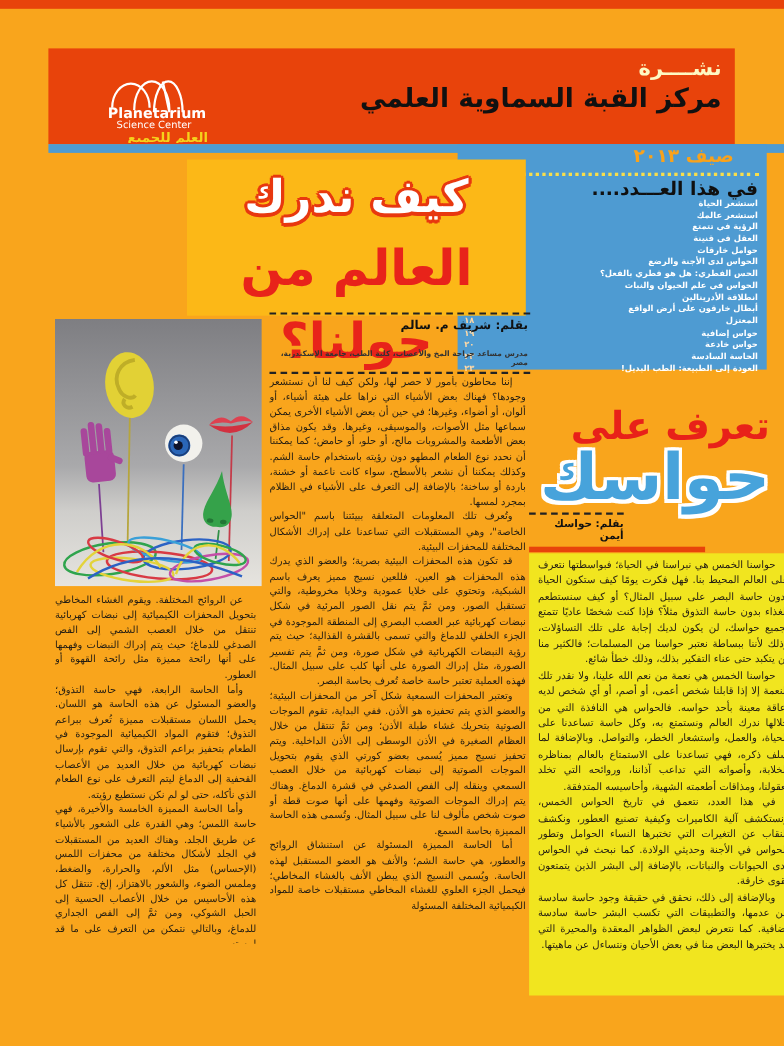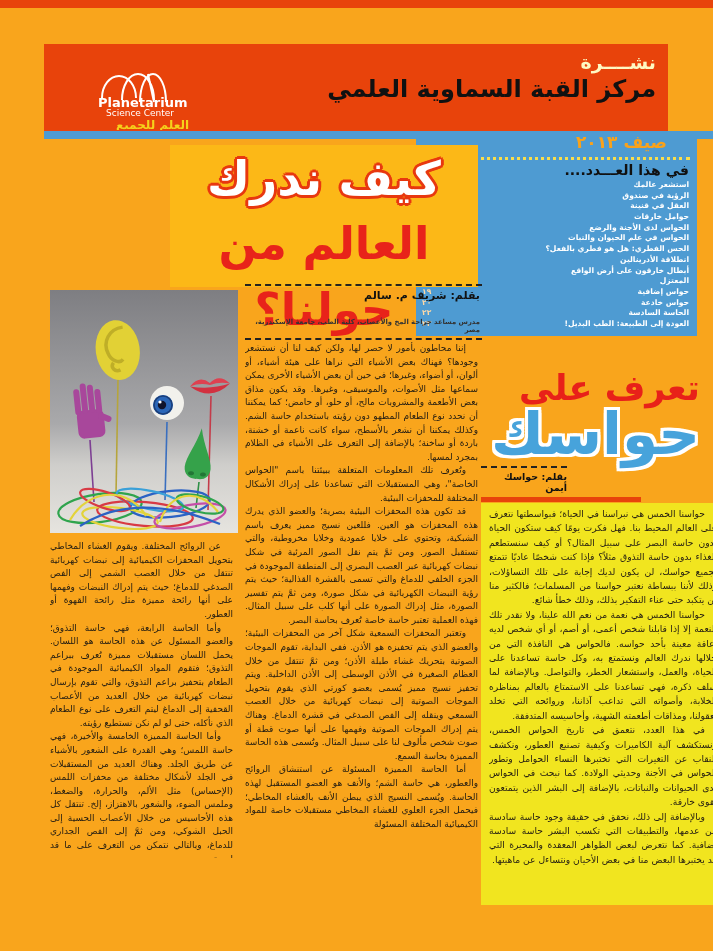--- a/index.html
+++ b/index.html
@@ -17,28 +17,28 @@
   .center-name{color:#111111;font-size:24px;font-weight:bold;line-height:30px;}
   .logo{position:absolute;left:30px;top:8px;width:150px;height:78px;}
   .logo .en1{fill:#ffffff;font-size:13px;font-weight:bold;}
   .logo .en2{fill:#ffffff;font-size:9px;}
   .logo .ar{fill:#f5d21b;font-size:12px;font-weight:bold;}
   .blue-strip{left:44px;top:131px;width:669px;height:8px;background:#4e9bd2;}
   
   .toc{left:416px;top:131px;width:281px;height:205px;background:#4e9bd2;direction:rtl;}
   .season{position:absolute;top:1px;right:30px;color:#f9a21b;font-size:17px;font-weight:bold;}
   .toc-dots{position:absolute;top:26px;right:7px;width:222px;border-top:3px dotted #f8de4c;}
-  .toc-head{position:absolute;top:31px;right:8px;color:#101010;font-size:14px;font-weight:bold;}
+  .toc-head{position:absolute;top:31px;right:8px;color:#101010;font-size:17px;font-weight:bold;}
   .toc-list{position:absolute;top:49px;right:8px;left:6px;}
   .toc-row{display:flex;justify-content:space-between;align-items:baseline;height:10.7px;}
   .toc-title{color:#ffffff;font-size:7.6px;font-weight:bold;white-space:nowrap;}
   .toc-page{color:#ffd9a6;font-size:7.6px;font-weight:bold;}
   
   .title-box{left:170px;top:145px;width:308px;height:142px;background:#fcb817;text-align:center;direction:rtl;}
-  .title-l1{margin-top:2px;font-size:47px;font-weight:bold;line-height:64px;color:#ffffff;
+  .title-l1{margin-top:2px;font-size:41px;font-weight:bold;line-height:64px;color:#ffffff;
     text-shadow:-2px -2px 0 #e8380f,2px -2px 0 #e8380f,-2px 2px 0 #e8380f,2px 2px 0 #e8380f,
                  0 -3px 0 #e8380f,0 3px 0 #e8380f,-3px 0 0 #e8380f,3px 0 0 #e8380f;}
   .title-l2{font-size:45px;font-weight:bold;line-height:66px;color:#e8231a;}
   
   .byline1{left:245px;top:284px;width:233px;direction:rtl;text-align:right;
     border-top:2px dashed #222;border-bottom:2px dashed #222;padding:3px 2px 4px 2px;}
   .byline1 .name{font-size:11px;font-weight:bold;color:#111;}
   .byline1 .role{font-size:6.8px;font-weight:bold;color:#333;margin-top:16px;}
   
   .body-col{direction:rtl;text-align:justify;color:#221c12;font-size:9px;line-height:13.6px;overflow:hidden;}
@@ -85,56 +85,60 @@
   </div>
 
   <div class="abs blue-strip"></div>
 
   <div class="abs toc">
     <div class="season">صيف ٢٠١٣</div>
     <div class="toc-dots"></div>
     <div class="toc-head">في هذا العـــدد....</div>
     <div class="toc-list">
 
+        <div class="toc-row">
+          <span class="toc-title">استشعر الحياة</span>
+          <span class="toc-page">٢</span>
+        </div>
 
         <div class="toc-row">
           <span class="toc-title">استشعر عالمك</span>
           <span class="toc-page">٣</span>
         </div>
 
 
         <div class="toc-row">
-          <span class="toc-title">الرؤية في صندوق</span>
+          <span class="toc-title">الرؤية في تتمتع</span>
           <span class="toc-page">٦</span>
         </div>
 
         <div class="toc-row">
           <span class="toc-title">العقل في قنينة</span>
           <span class="toc-page">٧</span>
         </div>
 
         <div class="toc-row">
           <span class="toc-title">حوامل خارقات</span>
           <span class="toc-page">٩</span>
         </div>
 
         <div class="toc-row">
           <span class="toc-title">الحواس لدى الأجنة والرضع</span>
           <span class="toc-page">١٠</span>
         </div>
 
 
         <div class="toc-row">
+          <span class="toc-title">الحس الفطري: هل هو فطري بالفعل؟</span>
+          <span class="toc-page">١٤</span>
+        </div>
+
+        <div class="toc-row">
           <span class="toc-title">الحواس في علم الحيوان والنبات</span>
           <span class="toc-page">١٢</span>
-        </div>
-
-        <div class="toc-row">
-          <span class="toc-title">الحس الفطري: هل هو فطري بالفعل؟</span>
-          <span class="toc-page">١٤</span>
         </div>
 
         <div class="toc-row">
           <span class="toc-title">انطلاقة الأدرينالين</span>
           <span class="toc-page">١٥</span>
         </div>
 
         <div class="toc-row">
           <span class="toc-title">أبطال خارقون على أرض الواقع</span>
           <span class="toc-page">١٦</span>

